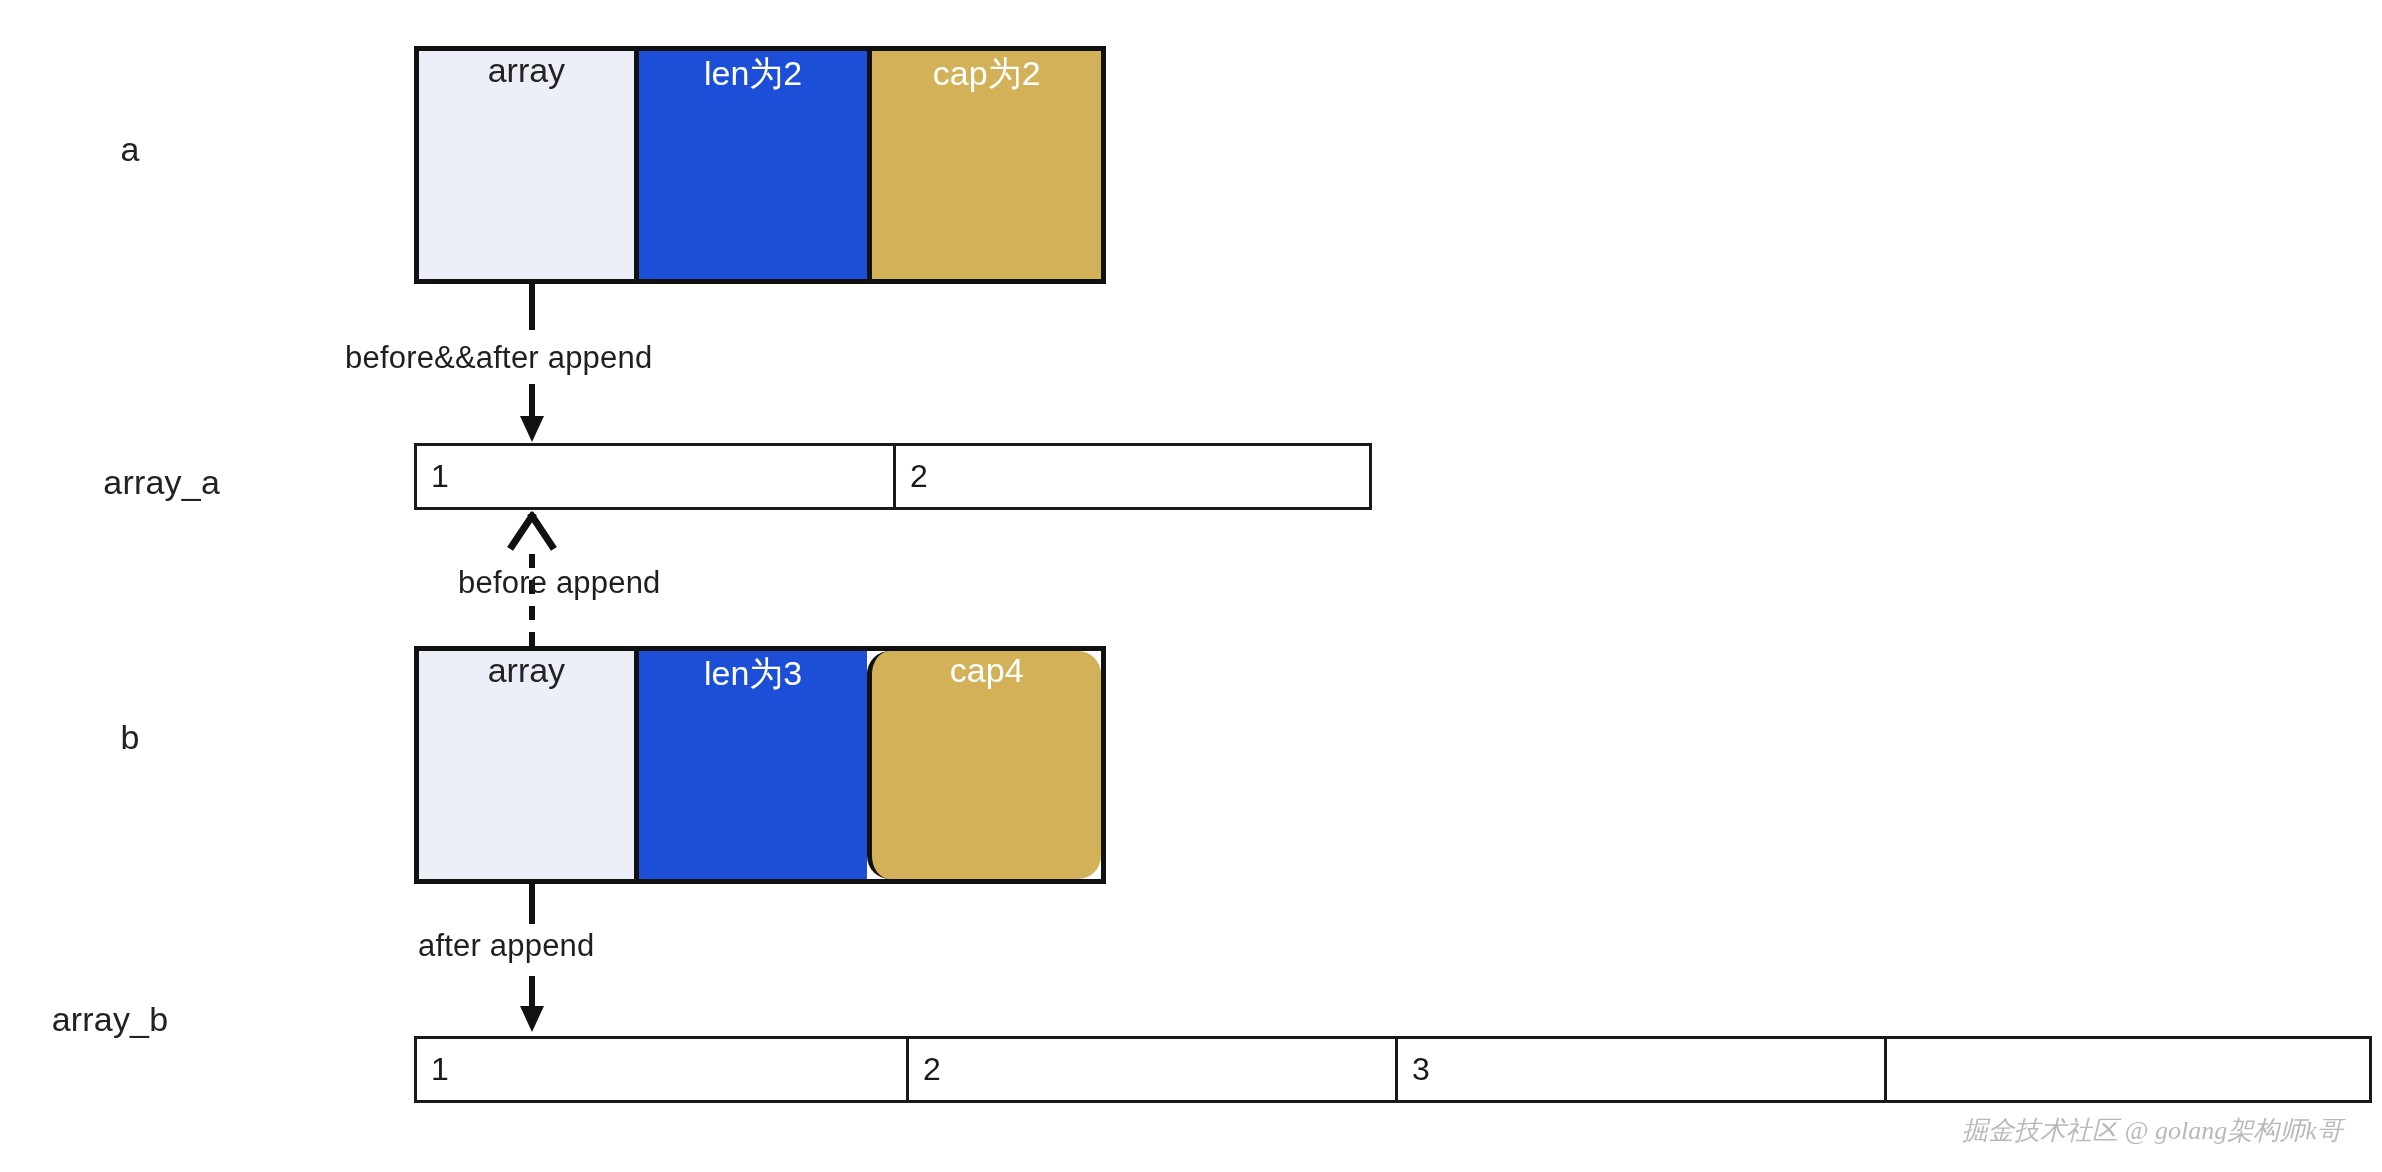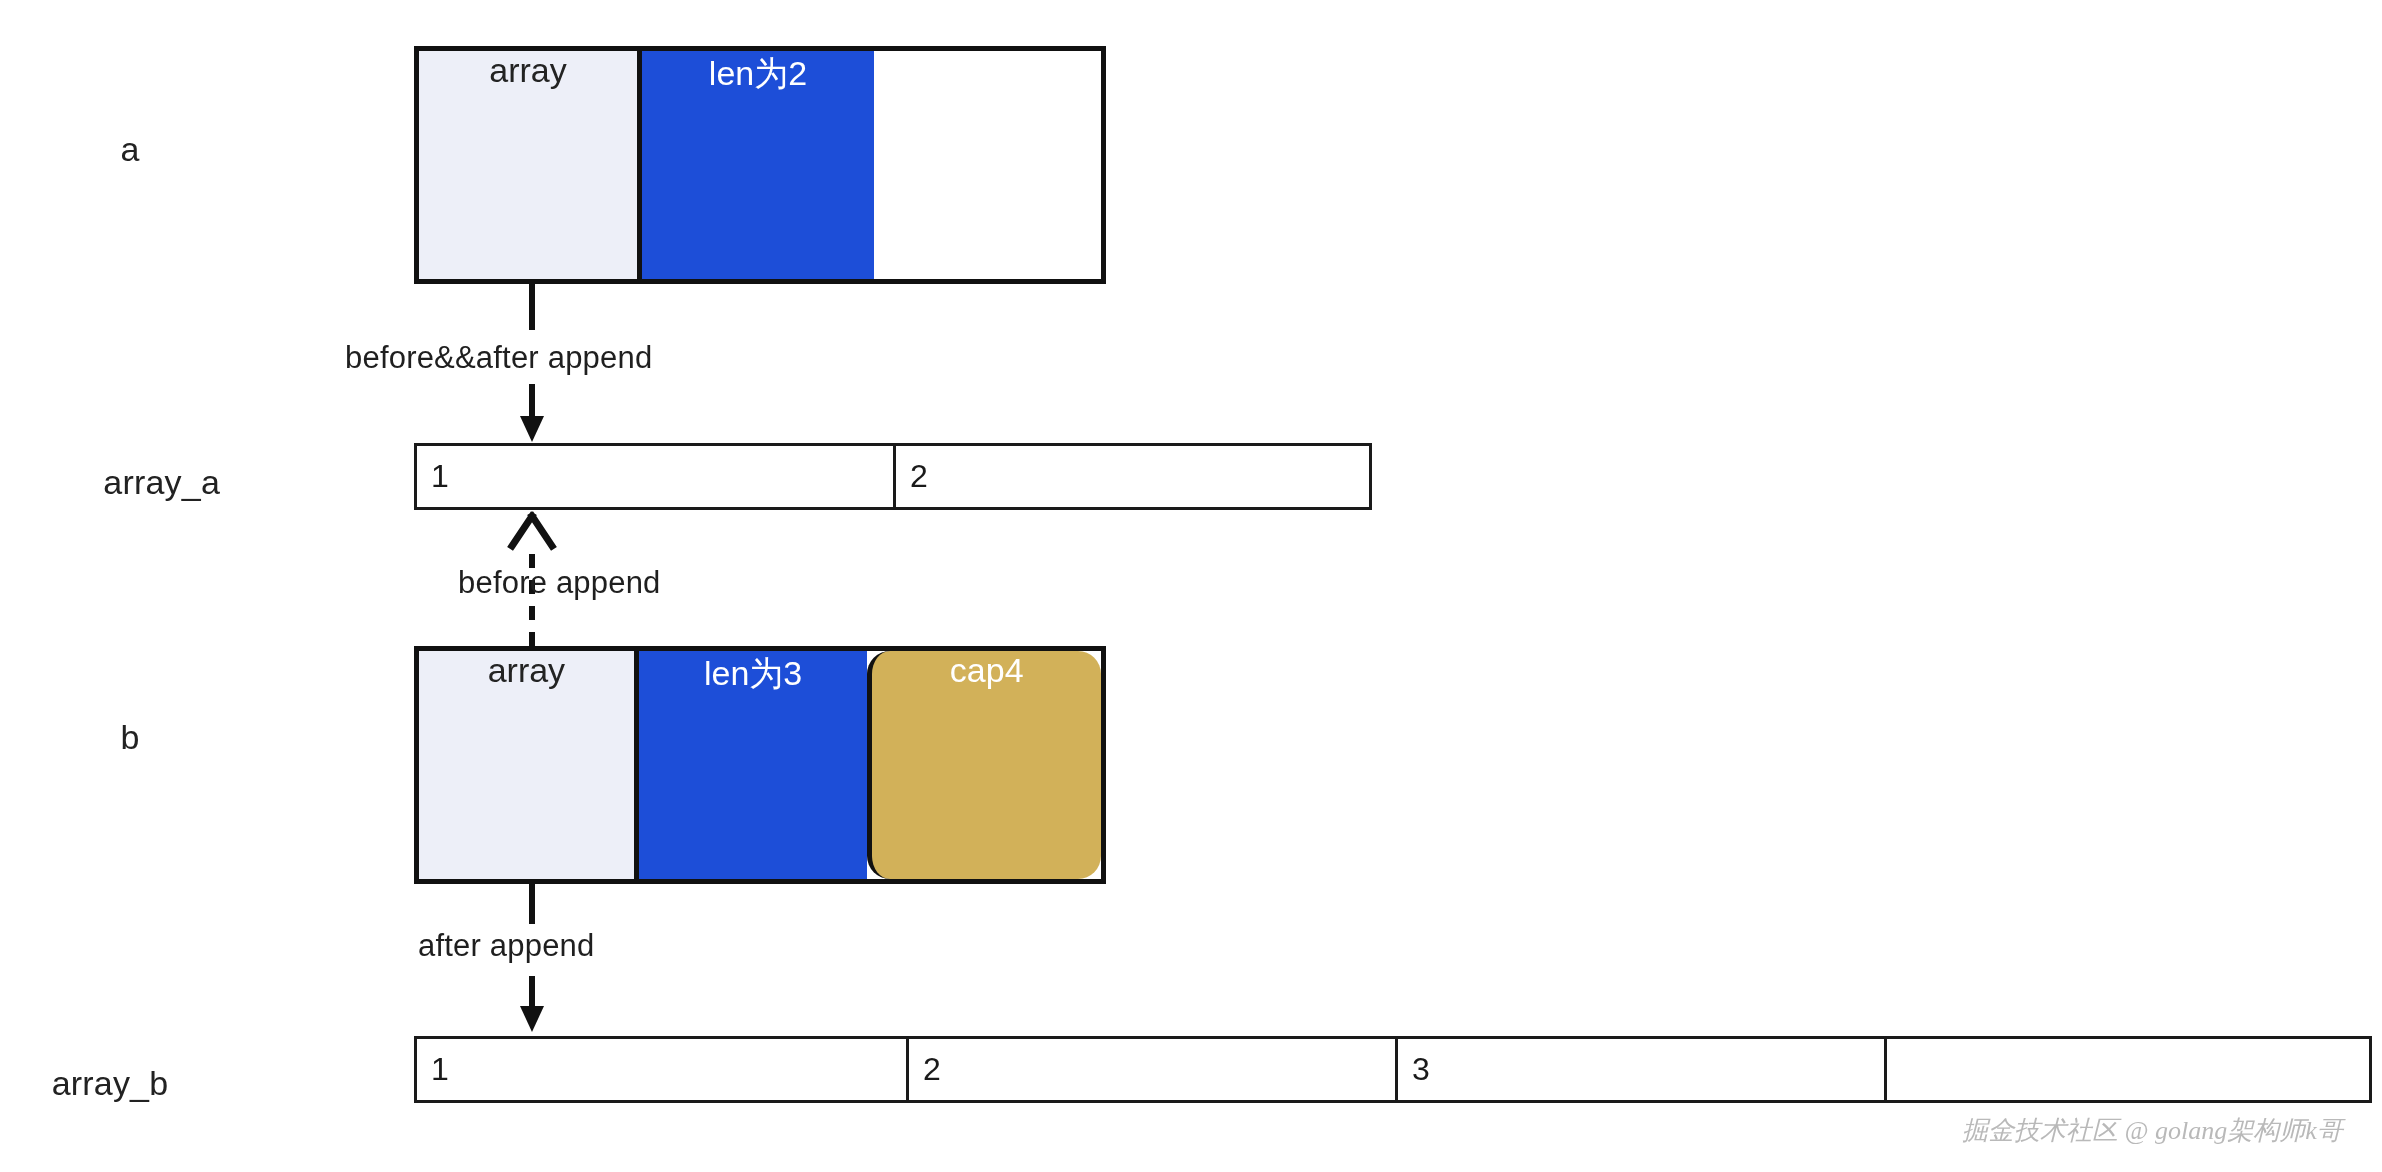--- a/index.html
+++ b/index.html
@@ -109,20 +109,23 @@
 
   <div class="row-label" style="left:80px; top:130px; width:100px;">a</div>
 
   <div class="struct-box" style="left:414px; top:46px; width:692px; height:238px;">
     <div class="struct-cell array" style="width:218px;">
       <span>array</span>
     </div>
     <div class="struct-cell len" style="width:237px;">
       <span>len为2</span>
     </div>
+    <div class="struct-cell cap" style="width:237px;">
+      <span>cap为2</span>
+    </div>
   </div>
 
   <svg class="connector" style="left:500px; top:284px; width:120px; height:160px;" width="120" height="160" viewBox="0 0 120 160">
     <line x1="32" y1="0" x2="32" y2="46" stroke="#111111" stroke-width="6"></line>
     <line x1="32" y1="100" x2="32" y2="146" stroke="#111111" stroke-width="6"></line>
     <path d="M 32 158 L 20 132 L 44 132 Z" fill="#111111"></path>
   </svg>
   <div class="conn-label" style="left:345px; top:340px;">before&amp;&amp;after append</div>
 
   <div class="row-label" style="left:0px; top:463px; width:220px;text-align:right;">array_a</div>
@@ -156,21 +159,21 @@
     </div>
   </div>
 
   <svg class="connector" style="left:500px; top:884px; width:120px; height:150px;" width="120" height="150" viewBox="0 0 120 150">
     <line x1="32" y1="0" x2="32" y2="40" stroke="#111111" stroke-width="6"></line>
     <line x1="32" y1="92" x2="32" y2="134" stroke="#111111" stroke-width="6"></line>
     <path d="M 32 148 L 20 122 L 44 122 Z" fill="#111111"></path>
   </svg>
   <div class="conn-label" style="left:418px; top:928px;">after append</div>
 
-  <div class="row-label" style="left:0px; top:1064px; width:220px;text-align:center;">array_b</div>
+  <div class="row-label" style="left:0px; top:1000px; width:220px;text-align:center;">array_b</div>
 
   <div class="array-row" style="left:414px; top:1036px; width:1958px; height:67px;">
     <div class="array-cell" style="width:489px;">
       <span>1</span>
     </div>
     <div class="array-cell" style="width:489px;">
       <span>2</span>
     </div>
     <div class="array-cell" style="width:489px;">
       <span>3</span>

